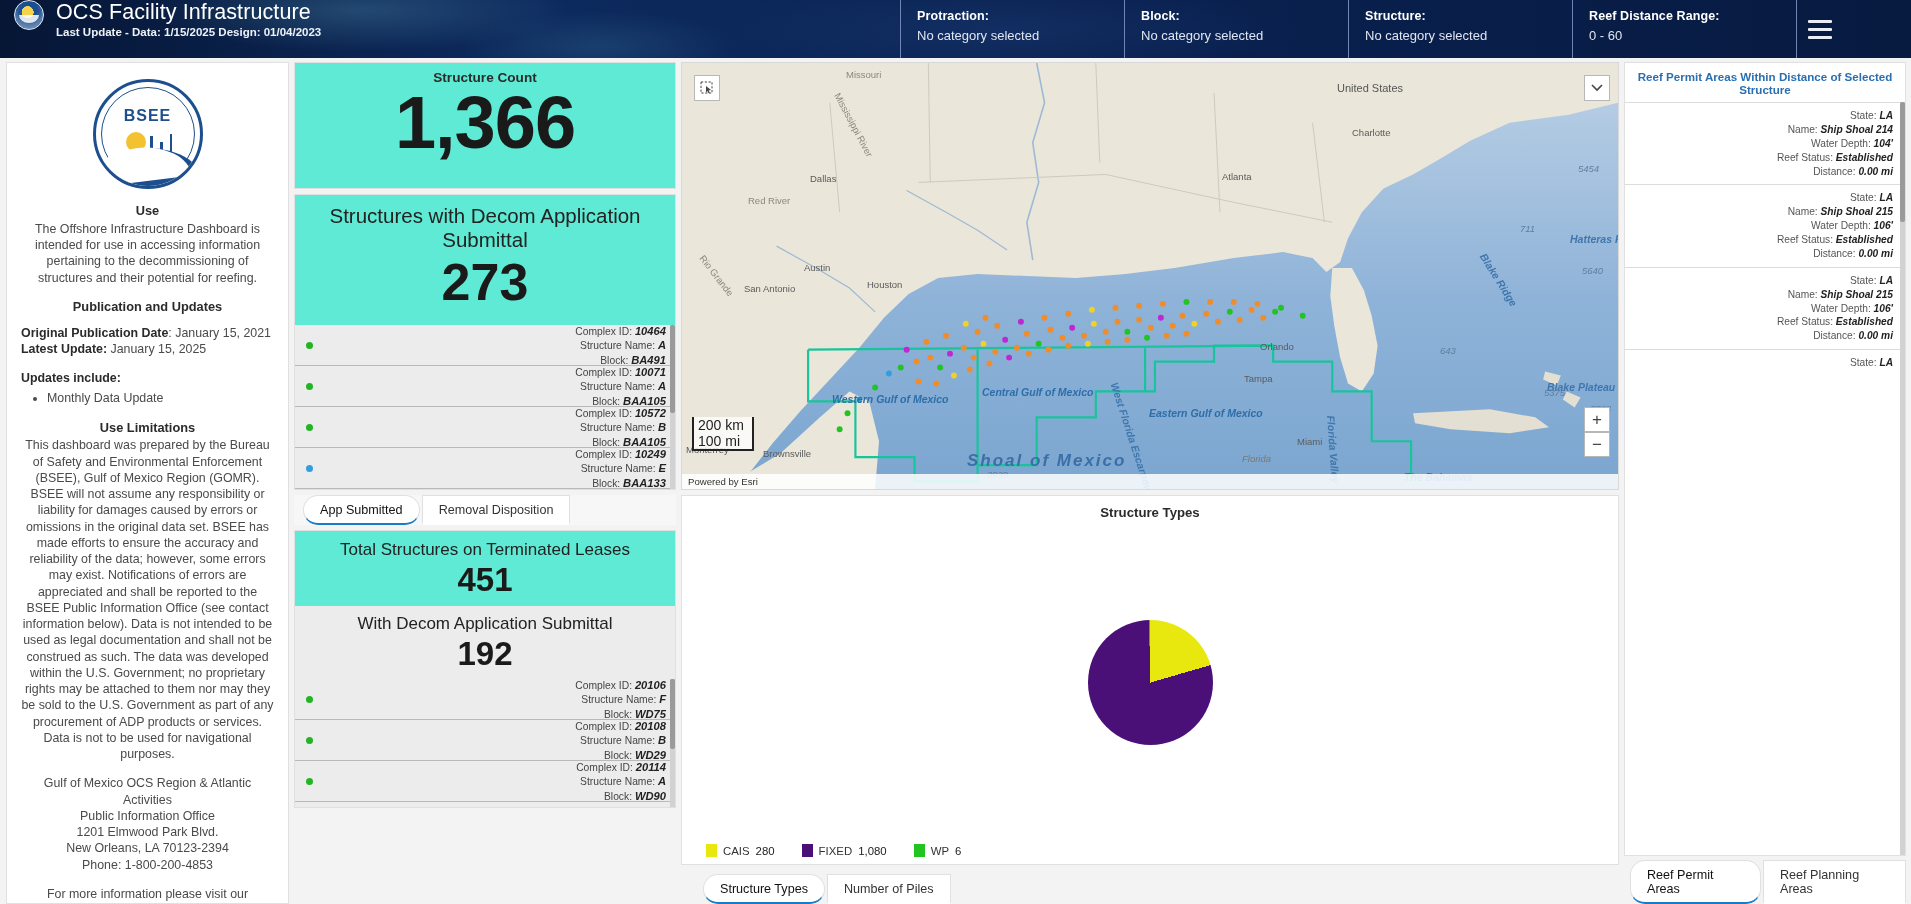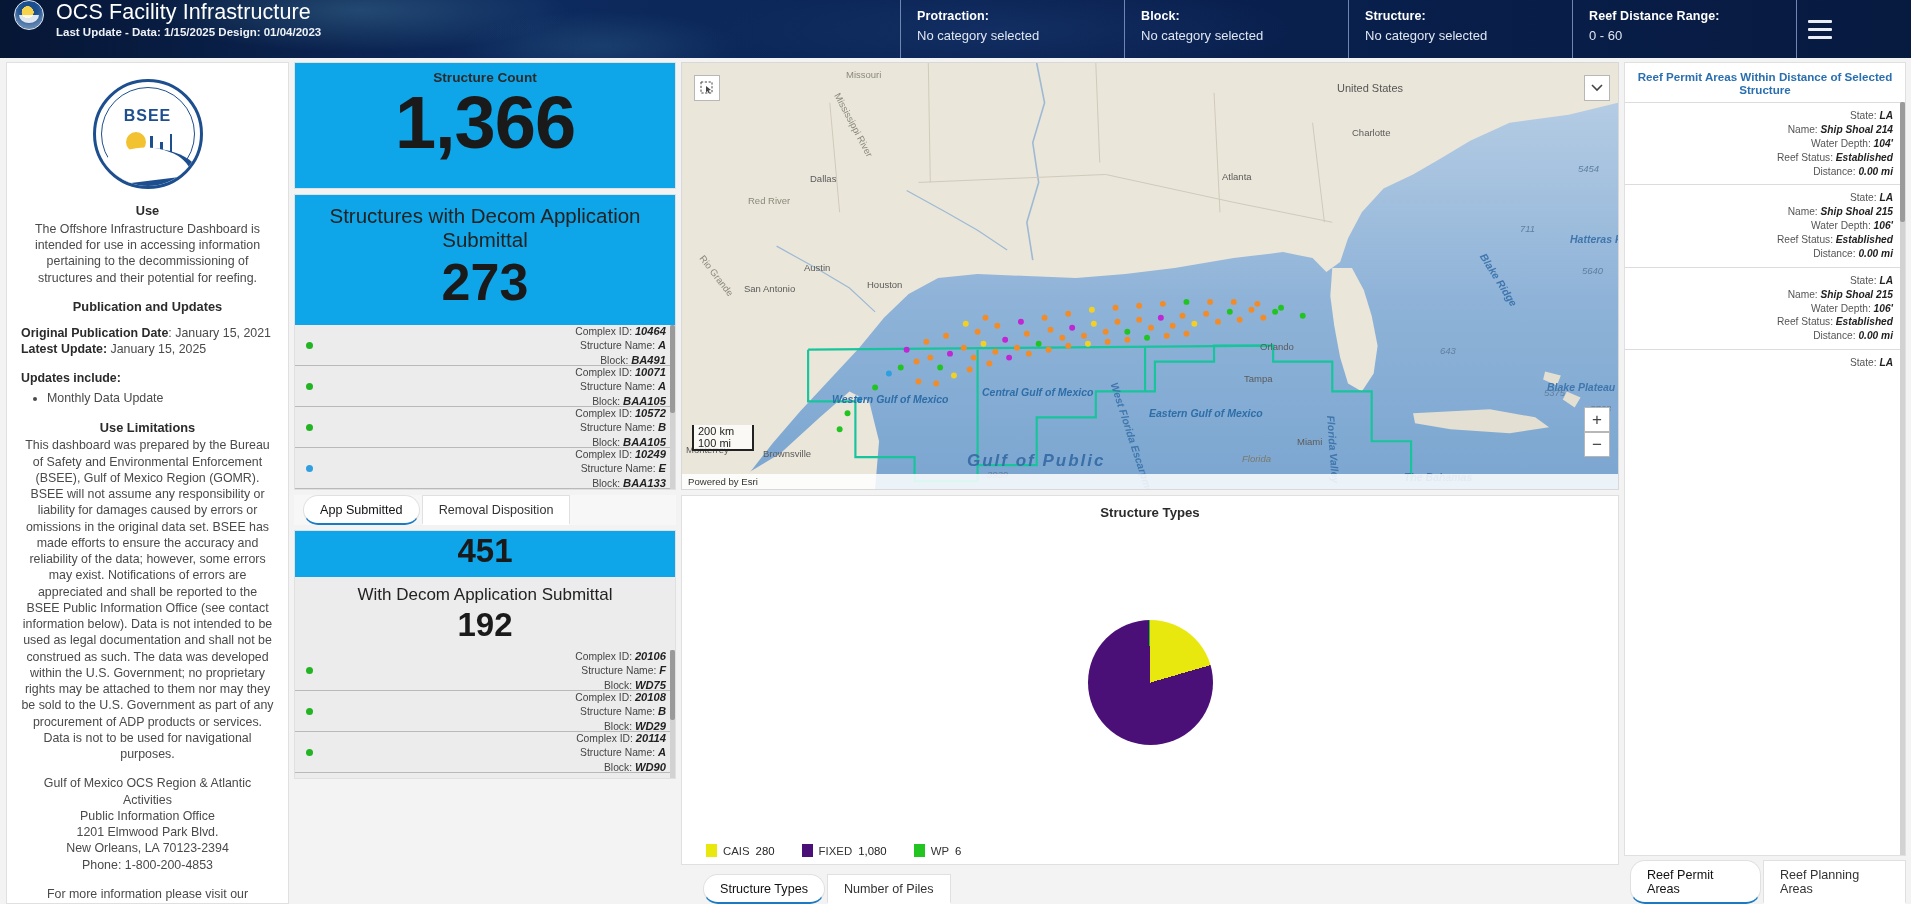--- a/index.html
+++ b/index.html
@@ -84,21 +84,21 @@
   .sec-head { font-weight: 700; color: #2b2b2b; font-size: 12.8px; margin-top: 14px; margin-bottom: 1px; }
   .para { margin-bottom: 0; }
   .kv { text-align: left; }
   .kv b { color: #2b2b2b; }
   .bullets { text-align: left; margin: 4px 0 0 26px; }
   .bullets li { margin-bottom: 1px; }
   .blk { margin-top: 13px; }
 
   
   .kpi-col { width: 382px; flex: 0 0 382px; display: flex; flex-direction: column; gap: 5px; min-height: 0; }
-  .card { background: #0ea5e9; border: 1px solid #e0e0e0; }
+  .card { background: #5eead4; border: 1px solid #e0e0e0; }
   .card-title { text-align: center; font-weight: 700; color: #2b2b2b; }
   .kpi-count { height: 127px; display: flex; flex-direction: column; justify-content: flex-start; padding-top: 7px; }
   .kpi-count .card-title { font-size: 13.6px; }
   .kpi-count .big { text-align: center; font-size: 74px; font-weight: 700; color: #1a1a1a; line-height: 1.02; letter-spacing: -1px; }
 
   .decom-card { flex: 0 0 auto; }
   .decom-card .hdr { text-align:center; font-size: 20.5px; color: #222; padding: 9px 0 0; font-weight: 400; }
   .decom-card .big { text-align: center; font-size: 52px; font-weight: 700; color: #1a1a1a; line-height: 1.18; padding-bottom: 12px; }
 
   .list { background: #ececec; position: relative; }
@@ -138,21 +138,21 @@
     position: absolute; left: 0; right: 0; bottom: 0; height: 15px; background: rgba(255,255,255,.85);
     font-size: 9.6px; color: #333; display: flex; align-items: center; padding: 0 6px; justify-content: space-between;
   }
   .map-btn {
     position: absolute; background: #fff; border: 1px solid #b7b7b7; display: flex;
     align-items: center; justify-content: center; cursor: pointer; color: #444;
   }
   .zoom-grp { position:absolute; right: 8px; bottom: 32px; width: 26px; }
   .zoom-grp div { width: 26px; height: 25px; background:#fff; border:1px solid #b7b7b7; display:flex;
                   align-items:center; justify-content:center; font-size:17px; color:#444; cursor:pointer; }
-  .scalebar { position:absolute; left: 10px; bottom: 38px; font-size: 11px; color:#222; }
+  .scalebar { position:absolute; left: 10px; bottom: 38px; font-size: 14px; color:#222; }
   .scalebar div { border-left:2px solid #222; border-bottom:2px solid #222; border-right:2px solid #222;
                   padding: 0 4px; background: rgba(255,255,255,.75); width: 62px; }
   .map-label { position: absolute; color: #2e6ea8; font-style: italic; font-weight: 700; font-size: 10.5px; white-space: nowrap; }
   .map-place { position: absolute; color: #5b5b5b; font-size: 9.5px; white-space: nowrap; }
 
   .chart-row { flex: 1 1 auto; display: flex; gap: 5px; min-height: 0; }
   .chart-card { flex: 1 1 auto; background:#fff; border:1px solid #e0e0e0; display:flex; flex-direction:column; min-width:0; }
   .chart-card .ct { text-align:center; font-weight:700; font-size: 13.2px; color:#2b2b2b; padding-top: 9px; }
   .pie-area { flex:1 1 auto; display:flex; align-items:center; justify-content:center; }
   .pie { width: 125px; height: 125px; border-radius: 50%; }
@@ -305,20 +305,21 @@
           </div>
         </div>
       </div>
 
       <div class="tabs">
         <div class="tab active">App Submitted</div>
         <div class="tab">Removal Disposition</div>
       </div>
 
       <div class="card term-card">
+        <div class="t1">Total Structures on Terminated Leases</div>
         <div class="n1">451</div>
         <div class="term-sub">
           <div class="t2">With Decom Application Submittal</div>
           <div class="n2">192</div>
         </div>
         <div class="list" style="height:128px">
           <div class="list-row">
             <span class="dot" style="background:#22b422"></span>
             <div class="row-text">
               <div><span>Complex ID:</span> <i>20106</i></div>
@@ -467,21 +468,21 @@
               <circle cx="248" cy="280" r="3" fill="#f28c28"></circle>
                 <circle cx="268" cy="274" r="3" fill="#f28c28"></circle>
               <circle cx="288" cy="262" r="3" fill="#f2d024"></circle>
                 <circle cx="308" cy="256" r="3" fill="#f28c28"></circle>
             </g>
           </svg>
 
           <div class="map-label" style="left:150px;top:330px">Western Gulf of Mexico</div>
           <div class="map-label" style="left:300px;top:323px">Central Gulf of Mexico</div>
           <div class="map-label" style="left:467px;top:344px">Eastern Gulf of Mexico</div>
-          <div class="map-label" style="left:285px;top:388px;font-size:17px;letter-spacing:2px;color:#3a6fa8">Gulf of Public</div>
+          <div class="map-label" style="left:285px;top:388px;font-size:17px;letter-spacing:2px;color:#3a6fa8">Shoal of Mexico</div>
           <div class="map-label" style="left:438px;top:318px;transform:rotate(72deg);transform-origin:left top;color:#3f76ad">West Florida Escarpment</div>
           <div class="map-label" style="left:865px;top:318px;color:#3f76ad">Blake Plateau</div>
           <div class="map-label" style="left:806px;top:188px;transform:rotate(58deg);transform-origin:left top;color:#3f76ad">Blake Ridge</div>
           <div class="map-label" style="left:655px;top:352px;transform:rotate(86deg);transform-origin:left top;color:#3f76ad">Florida Valley</div>
           <div class="map-label" style="left:888px;top:170px;color:#3f76ad">Hatteras Plain</div>
           <div class="map-label" style="left:722px;top:408px;color:#3f76ad">The Bahamas</div>
 
           <div class="map-place" style="left:655px;top:19px;font-size:11px;color:#555">United States</div>
           <div class="map-place" style="left:128px;top:110px">Dallas</div>
           <div class="map-place" style="left:122px;top:199px">Austin</div>

